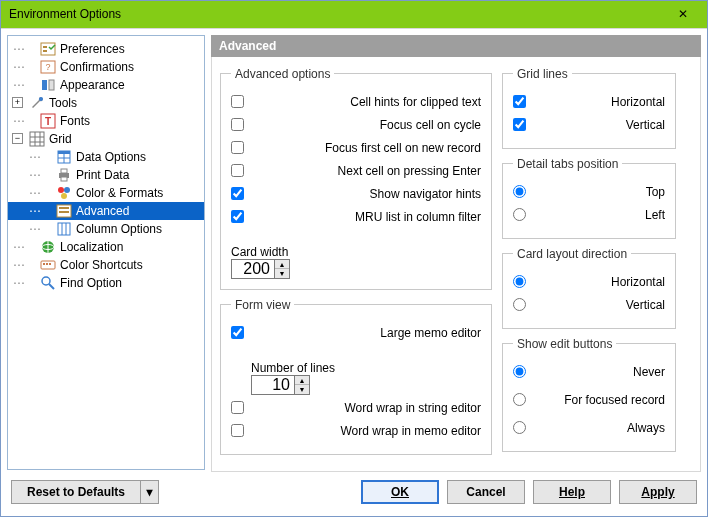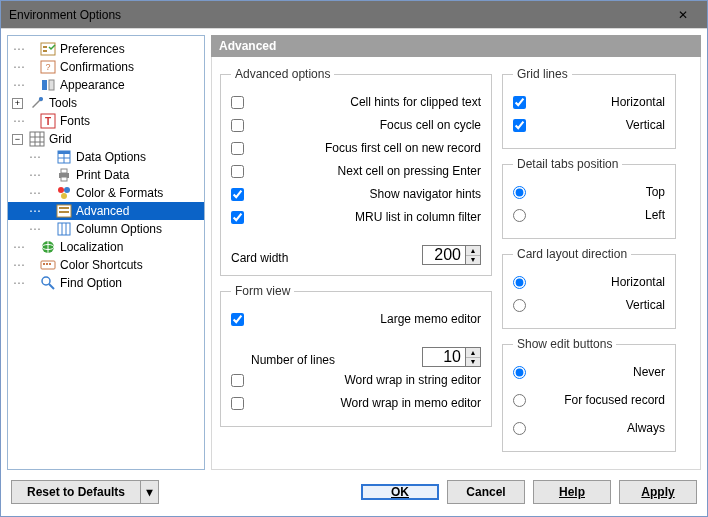--- a/index.html
+++ b/index.html
@@ -1,18 +1,18 @@
 <!DOCTYPE html>
 <html><head>
 <meta charset="utf-8">
 <style>
   * { box-sizing: border-box; }
   html, body { margin:0; padding:0; font-family: "Segoe UI", Tahoma, Arial, sans-serif; font-size:12px; color:#000; }
   .window { width:708px; height:517px; border:1px solid #7a99c8; background:#fff; display:flex; flex-direction:column; position:relative; }
-  .titlebar { height:28px; background:#737373; border-bottom:1px solid #d8d8d8; display:flex; align-items:center; padding:0 6px 0 8px; }
+  .titlebar { height:28px; background:#84cc16; border-bottom:1px solid #d8d8d8; display:flex; align-items:center; padding:0 6px 0 8px; }
   .titlebar-text { flex:1 1 auto; font-size:12px; }
   .close-btn { width:36px; height:22px; display:flex; align-items:center; justify-content:center; cursor:default; }
   .content { flex:1 1 auto; display:flex; padding:6px; gap:6px; min-height:0; }
   .tree-panel { width:198px; border:1px solid #9bb7d5; background:#fff; padding:4px 0; overflow:auto; }
   .tree-row { display:flex; align-items:center; height:18px; padding:0 4px; cursor:default; white-space:nowrap; }
   .tree-row.selected { background:#0b63c7; color:#fff; }
   .dots { display:inline-block; width:14px; text-align:center; color:#888; }
   .exp { width:11px; height:11px; border:1px solid #8a8a8a; font-size:9px; line-height:9px; text-align:center; margin-right:3px; color:#000; background:#fff; user-select:none; }
   .exp.blank { border:none; background:transparent; }
   .tic { width:16px; height:16px; margin-right:4px; display:flex; align-items:center; justify-content:center; }
@@ -20,32 +20,32 @@
   .tree-label { flex:1 1 auto; }
   .main-panel { flex:1 1 auto; display:flex; flex-direction:column; min-width:0; }
   .section-header { background:#9e9e9e; color:#fff; font-weight:bold; padding:4px 8px; }
   .panel-body { flex:1 1 auto; border-left:1px solid #d8d8d8; border-right:1px solid #d8d8d8; border-bottom:1px solid #d8d8d8; padding:10px 24px 8px 8px; display:flex; gap:10px; align-items:flex-start; }
   .col-left { flex:1 1 auto; }
   .col-right { width:174px; }
   fieldset { border:1px solid #c8c8c8; margin:0 0 8px 0; padding:8px 10px 10px 10px; }
   fieldset > legend { padding:0 4px; color:#333; }
   .opt { display:flex; align-items:center; gap:6px; margin:3px 0; min-height:20px;justify-content:space-between; }
   .opt input[type=checkbox], .opt input[type=radio] { margin:0; width:13px; height:13px; }
-  .spin-row { display:flex; align-items:flex-end; margin-top:18px; }
+  .spin-row { display:flex; align-items:flex-start; margin-top:18px;flex-direction:column; }
   .spin-row .lbl { flex:1 1 auto; }
   .spin { display:flex; align-items:stretch; border:1px solid #7a7a7a; height:20px; }
   .spin input { width:42px; border:none; text-align:right; padding:0 4px; font-family:inherit; font-size:16px; outline:none; }
   .spin-btns { width:15px; display:flex; flex-direction:column; border-left:1px solid #7a7a7a; }
   .spin-up, .spin-down { flex:1; background:#e9e9e9; display:flex; align-items:center; justify-content:center; font-size:7px; line-height:1; cursor:default; }
   .spin-up { border-bottom:1px solid #b8b8b8; }
   .indent { margin-left:20px; }
   .footer { height:40px; border-top:0; display:flex; align-items:center; padding:0 10px 8px 10px; gap:8px; }
   .spacer { flex:1 1 auto; }
   .btn { min-width:78px; height:24px; background:#e6e6e6; border:1px solid #9a9a9a; display:flex; align-items:center; justify-content:center; cursor:default; padding:0 10px;font-weight:bold; }
-  .btn.default { border:2px solid #2f75d3; background:#eaf1fb; min-width:78px; height:16px; }
+  .btn.default { border:2px solid #2f75d3; background:#eaf1fb; min-width:78px; height:24px; }
   .reset-group { display:flex; }
   .reset-group .dd { width:18px; min-width:18px; padding:0; border-left:none; display:flex; align-items:center; justify-content:center; }
 </style>
 </head>
 <body>
 
 <div class="window">
   <div class="titlebar">
     <span class="titlebar-text">Environment Options</span>
     <div class="close-btn">

